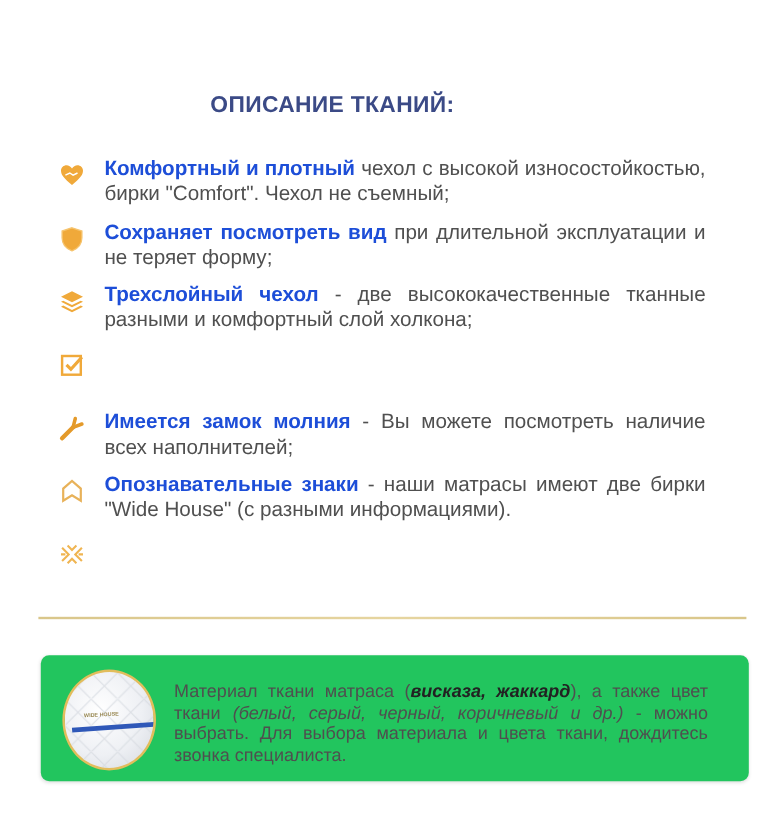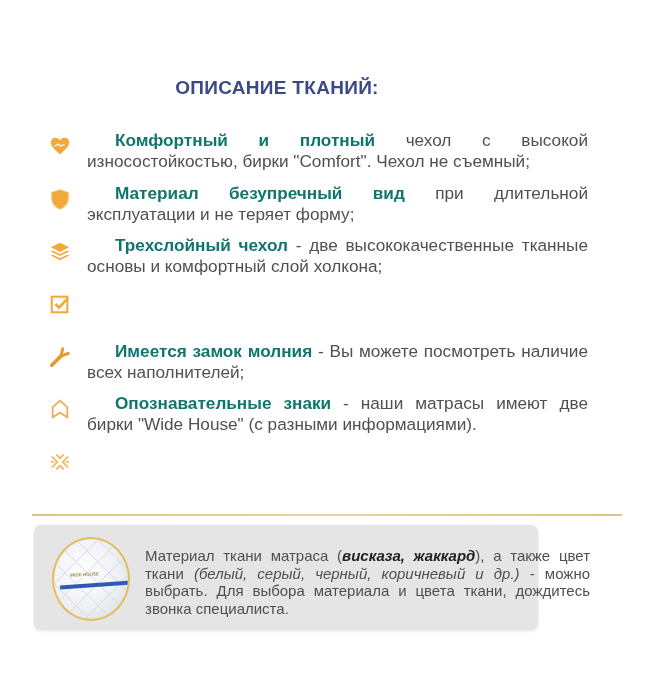--- a/index.html
+++ b/index.html
@@ -38,33 +38,32 @@
   }
   .feature .icon svg { width: 22px; height: 22px; }
   .feature .text {
     flex: 1;
     font-size: 17.2px;
     line-height: 21px;
     text-align: justify;
     color: #505050;
   }
   .feature .text b {
-    color: #0f766e;
+    color: #1d4ed8;
     font-weight: bold;
-    margin-left: 28px;
   }
   .divider {
     position: absolute;
     top: 514px; left: 32px; width: 590px; height: 2px;
     background: linear-gradient(to right, #d9c68a, #e6d5a0, #d9c68a);
   }
   .info-card {
     position: absolute;
-    top: 525px; left: 34px; width: 504px; height: 105px;
-    background: #e5e5e5;
+    top: 546px; left: 34px; width: 590px; height: 105px;
+    background: #22c55e;
     border-radius: 7px;
     box-shadow: 0 1px 3px rgba(0,0,0,0.12);
   }
   .info-card .photo {
     position: absolute;
     left: 18px; top: 12px;
     width: 74px; height: 80px;
     border-radius: 50%;
     border: 2px solid #e2bd5c;
     background: radial-gradient(ellipse at 40% 40%, #ffffff 0%, #eef0f4 55%, #d4d8de 100%);
@@ -118,32 +117,32 @@
     </span>
     <div class="text"><b>Комфортный и плотный</b><span> чехол с высокой износостойкостью, бирки "Comfort". Чехол не съемный;</span></div>
   </div>
 
   <div class="feature">
     <span class="icon">
       <svg viewBox="0 0 24 24">
           <path d="M12 2 L21 5 V11 C21 17 17 21 12 23 C7 21 3 17 3 11 V5 Z" fill="#f0a93a" stroke="#f6c46e" stroke-width="1.2"></path>
         </svg>
     </span>
-    <div class="text"><b>Материал безупречный вид</b><span> при длительной эксплуатации и не теряет форму;</span></div>
+    <div class="text"><b>Сохраняет посмотреть вид</b><span> при длительной эксплуатации и не теряет форму;</span></div>
   </div>
 
   <div class="feature">
     <span class="icon">
       <svg viewBox="0 0 24 24">
           <path d="M12 3 L22 8 L12 13 L2 8 Z" fill="#f0a93a"></path>
           <path d="M4 11.5 L12 15.5 L20 11.5 L22 12.5 L12 17.5 L2 12.5 Z" fill="#f0a93a"></path>
           <path d="M4 16 L12 20 L20 16 L22 17 L12 22 L2 17 Z" fill="#f0a93a"></path>
         </svg>
     </span>
-    <div class="text"><b>Трехслойный чехол</b><span> - две высококачественные тканные основы и комфортный слой холкона;</span></div>
+    <div class="text"><b>Трехслойный чехол</b><span> - две высококачественные тканные разными и комфортный слой холкона;</span></div>
   </div>
 
   <div class="feature">
     <span class="icon">
       <svg viewBox="0 0 24 24">
           <rect x="3" y="4" width="17" height="17" fill="none" stroke="#f0a93a" stroke-width="2.2"></rect>
           <path d="M7 12 L11 16 L21 5" fill="none" stroke="#f0a93a" stroke-width="2.8"></path>
         </svg>
     </span>
   </div>

